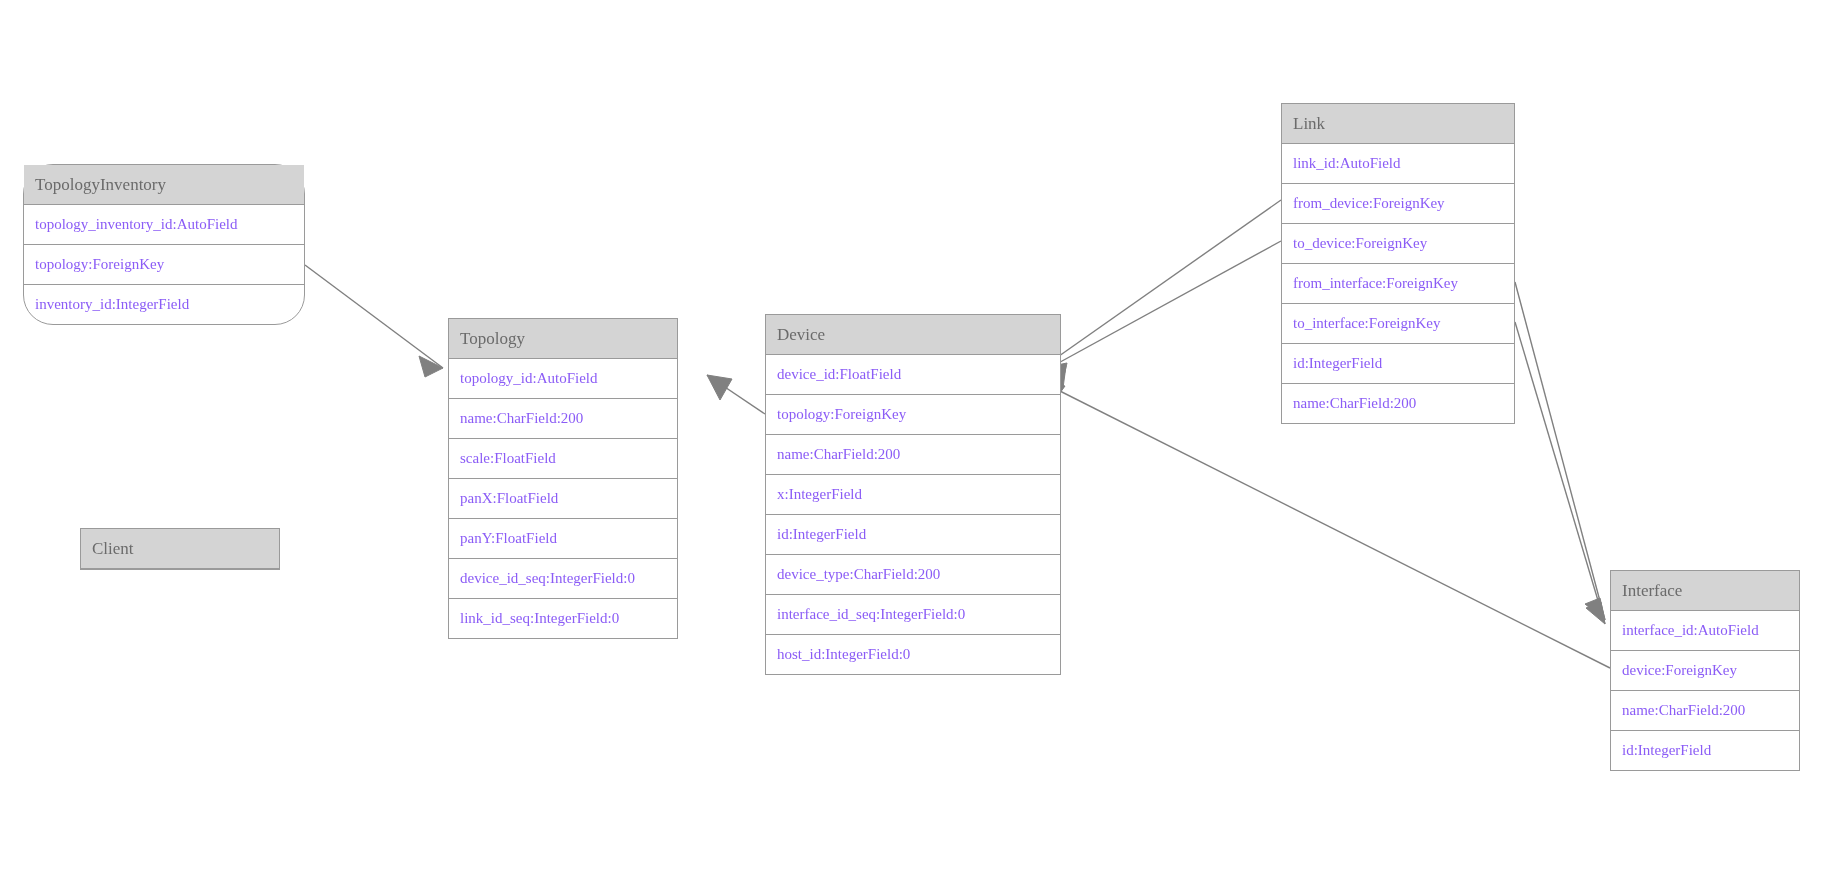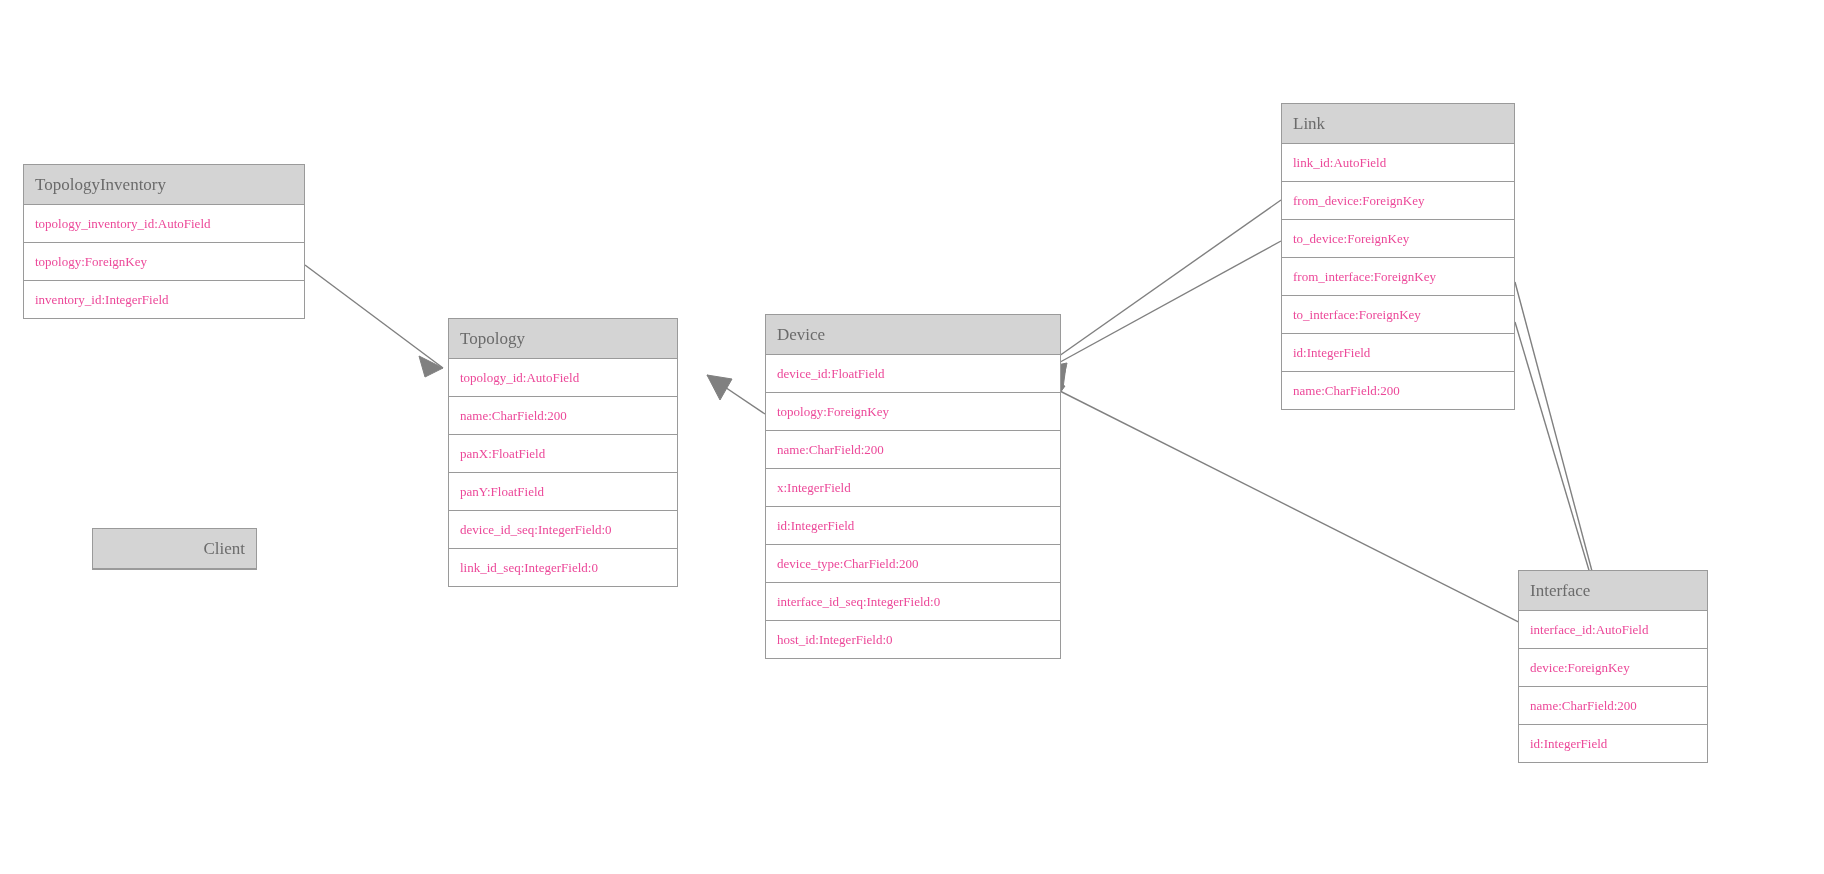--- a/index.html
+++ b/index.html
@@ -41,22 +41,22 @@
     color: #6b6b6b;
     font-size: 17px;
     line-height: 1;
     padding: 11px 11px 11px 11px;
     white-space: nowrap;
     overflow: hidden;
   }
   .entity-field {
     box-sizing: border-box;
     border-bottom: 1px solid #9a9a9a;
-    color: #ec4899;
-    font-size: 13px;
+    color: #8b5cf6;
+    font-size: 15px;
     line-height: 1;
     padding: 12px 0 12px 11px;
     white-space: nowrap;
     overflow: hidden;
   }
   .entity-field.last {
     border-bottom: none;
   }
 </style>
 </head>
@@ -91,36 +91,37 @@
           <path d="M 1605 620 L 1585 604 L 1600 598 Z" fill="#808080" stroke="#808080" stroke-width="1"></path>
         </g>
         <g>
           <path d="M 1515 322 L 1605 624" stroke="#808080" stroke-width="1.4" fill="none"></path>
           <path d="M 1605 624 L 1586 608 L 1601 602 Z" fill="#808080" stroke="#808080" stroke-width="1"></path>
         </g>
       </g>
   </svg>
 
   <div id="entity-layer">
-      <div class="entity" style="left: 23px; top: 164px; width: 282px;">
+      <div class="entity" style="left: 23px; top: 164px; width: 282px; border-radius: 30px;">
         <div class="entity-header">TopologyInventory</div>
         <div class="entity-field">topology_inventory_id:AutoField</div>
         <div class="entity-field">topology:ForeignKey</div>
         <div class="entity-field last">inventory_id:IntegerField</div>
       </div>
       <div class="entity" style="left: 448px; top: 318px; width: 230px;">
         <div class="entity-header">Topology</div>
         <div class="entity-field">topology_id:AutoField</div>
         <div class="entity-field">name:CharField:200</div>
+        <div class="entity-field">scale:FloatField</div>
         <div class="entity-field">panX:FloatField</div>
         <div class="entity-field">panY:FloatField</div>
         <div class="entity-field">device_id_seq:IntegerField:0</div>
         <div class="entity-field last">link_id_seq:IntegerField:0</div>
       </div>
-      <div class="entity" style="left: 92px; top: 528px; width: 165px; text-align: right;">
+      <div class="entity" style="left: 80px; top: 528px; width: 200px;">
         <div class="entity-header">Client</div>
       </div>
       <div class="entity" style="left: 765px; top: 314px; width: 296px;">
         <div class="entity-header">Device</div>
         <div class="entity-field">device_id:FloatField</div>
         <div class="entity-field">topology:ForeignKey</div>
         <div class="entity-field">name:CharField:200</div>
         <div class="entity-field">x:IntegerField</div>
         <div class="entity-field">id:IntegerField</div>
         <div class="entity-field">device_type:CharField:200</div>
@@ -130,21 +131,21 @@
       <div class="entity" style="left: 1281px; top: 103px; width: 234px;">
         <div class="entity-header">Link</div>
         <div class="entity-field">link_id:AutoField</div>
         <div class="entity-field">from_device:ForeignKey</div>
         <div class="entity-field">to_device:ForeignKey</div>
         <div class="entity-field">from_interface:ForeignKey</div>
         <div class="entity-field">to_interface:ForeignKey</div>
         <div class="entity-field">id:IntegerField</div>
         <div class="entity-field last">name:CharField:200</div>
       </div>
-      <div class="entity" style="left: 1518px; top: 570px; width: 190px;">
+      <div class="entity" style="left: 1610px; top: 570px; width: 190px;">
         <div class="entity-header">Interface</div>
         <div class="entity-field">interface_id:AutoField</div>
         <div class="entity-field">device:ForeignKey</div>
         <div class="entity-field">name:CharField:200</div>
         <div class="entity-field last">id:IntegerField</div>
       </div>
     </div>
 
 </div>
 

